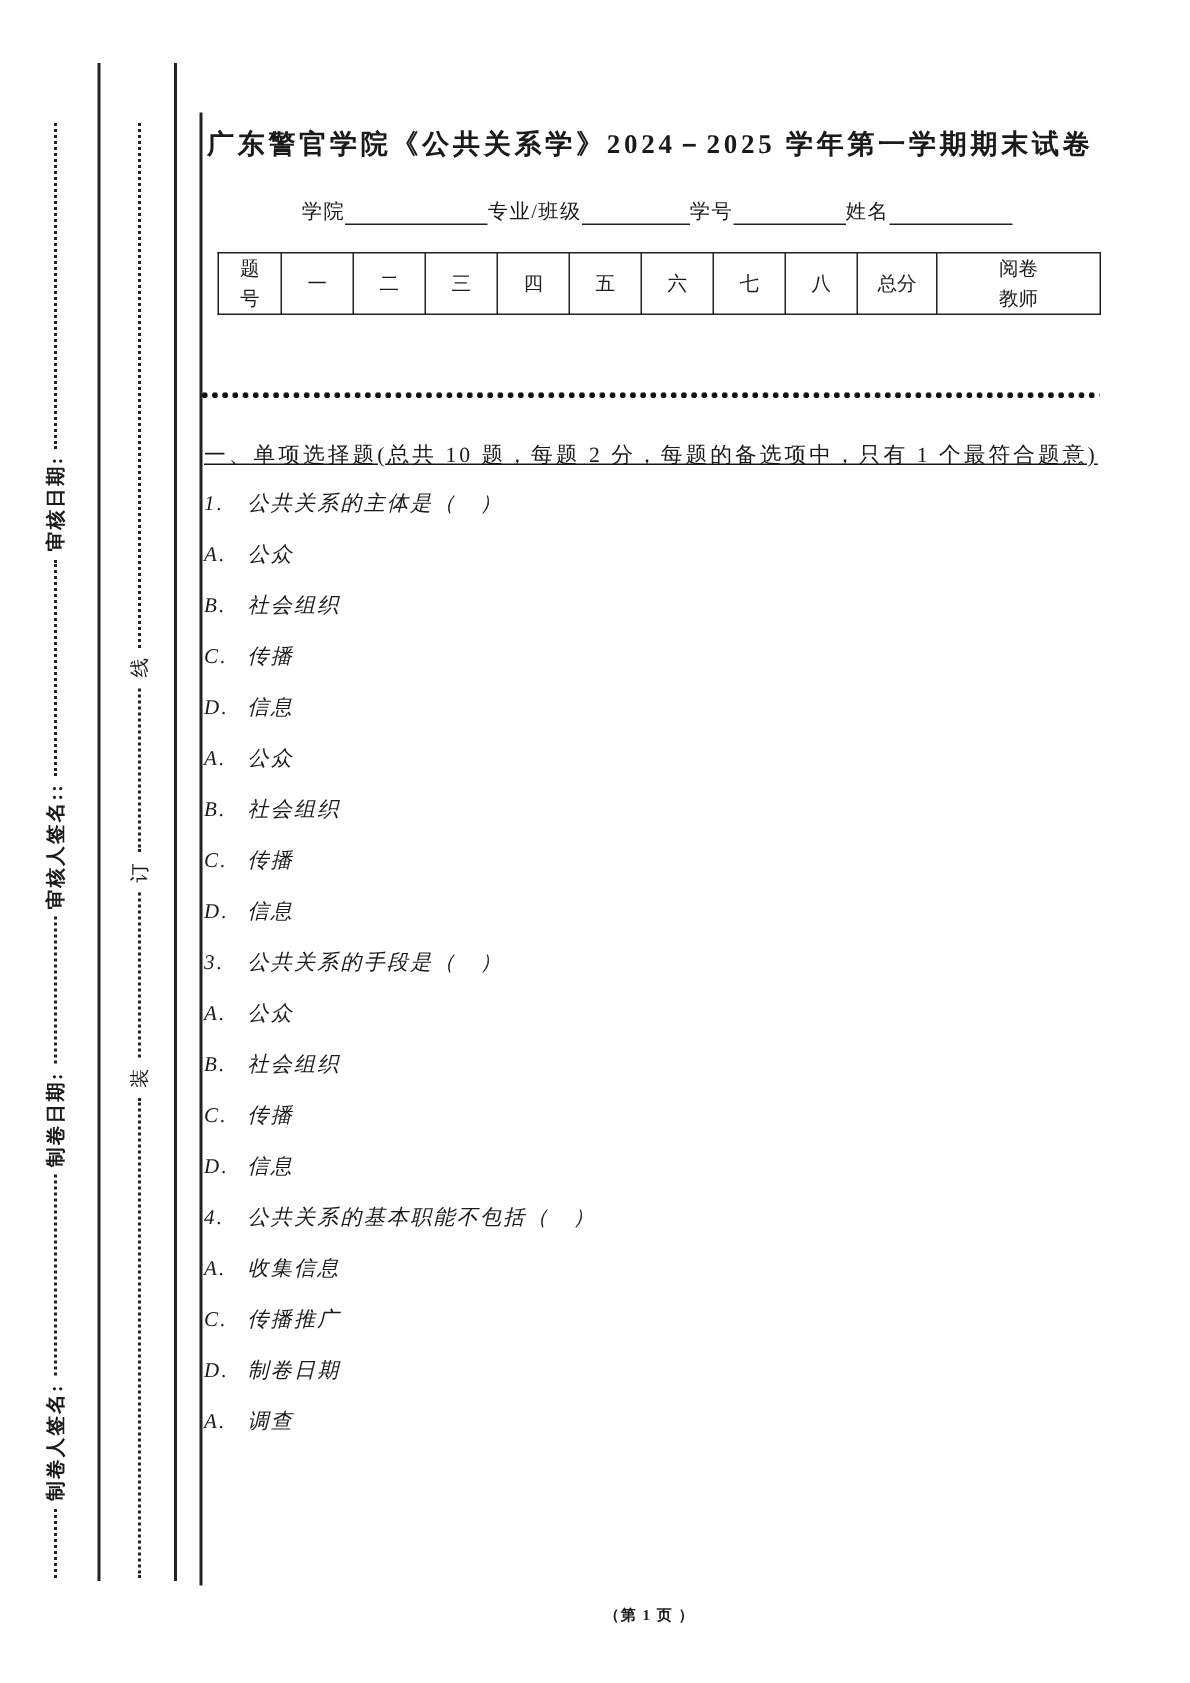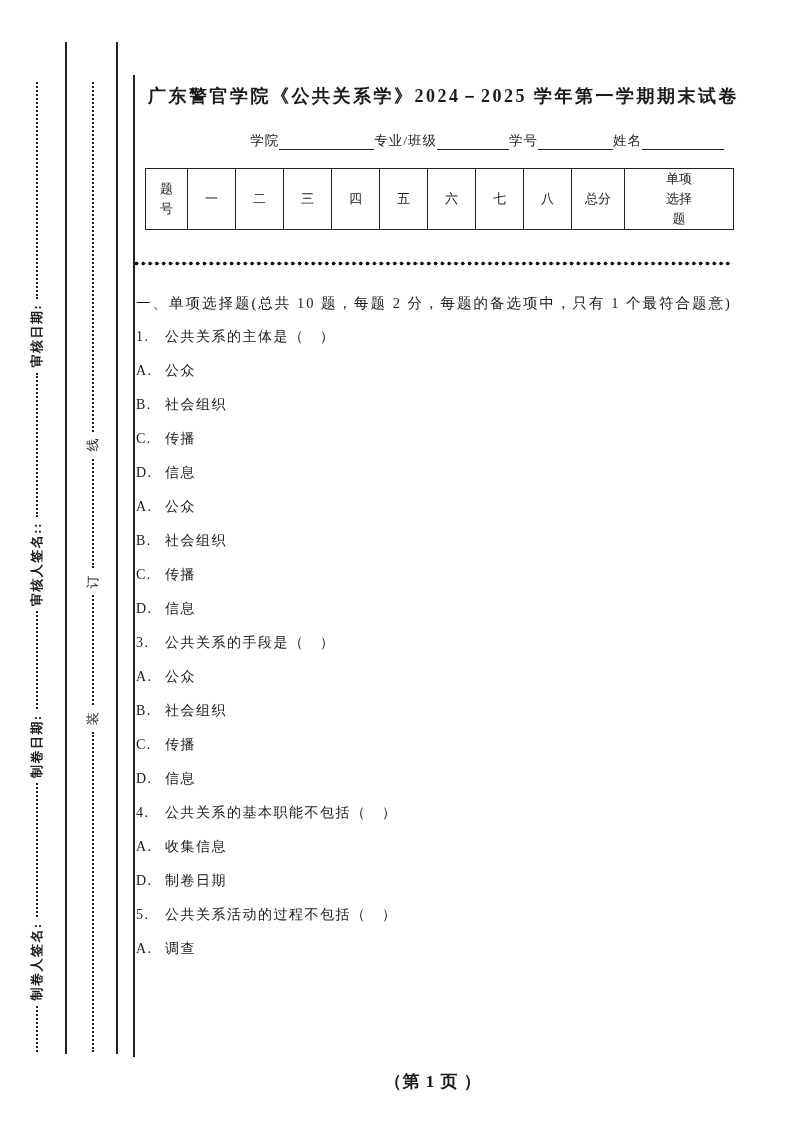--- a/index.html
+++ b/index.html
@@ -65,29 +65,28 @@
   
   .title {
     position: absolute;
     left: 138px;
     top: 84px;
     width: 620px;
     font-size: 18px;
     font-weight: bold;
     letter-spacing: 2.5px;
     white-space: nowrap;
-    margin-left: 10px;
   }
   .info-line {
     position: absolute;
     left: 152px;
     top: 132px;
     width: 572px;
     display: flex;
-    justify-content: flex-end;
+    justify-content: center;
     font-size: 13.5px;
     letter-spacing: 1px;
   }
   .info-field { display: flex; align-items: flex-end; }
   .blank {
     display: inline-block;
     height: 16px;
     border-bottom: 1.5px solid #222;
   }
   .b1 { width: 95px; }
@@ -127,40 +126,42 @@
   }
 
   .section-heading {
     position: absolute;
     left: 136px;
     top: 294px;
     width: 620px;
     font-size: 14.5px;
     letter-spacing: 2px;
     white-space: nowrap;
+    text-decoration: underline;
   }
 
   .questions {
     position: absolute;
     left: 136px;
     top: 320px;
     width: 620px;
     font-size: 14px;
     letter-spacing: 1.5px;
+    font-style: italic;
   }
   .line { height: 34px; line-height: 34px; white-space: nowrap; }
   .qnum { display: inline-block; min-width: 29px; }
 
   .footer {
     position: absolute;
     left: 133px;
     top: 1070px;
     width: 600px;
     text-align: center;
-    font-size: 17px;
+    font-size: 10px;
     font-weight: bold;
     letter-spacing: 1px;
   }
 </style>
 </head>
 <body>
 
 <div class="page">
 
   <div class="vstrip strip-labels">
@@ -225,21 +226,21 @@
         </td>
       <td><span>一</span></td>
           <td><span>二</span></td>
           <td><span>三</span></td>
           <td><span>四</span></td>
           <td><span>五</span></td>
           <td><span>六</span></td>
           <td><span>七</span></td>
           <td><span>八</span></td>
           <td><span>总分</span></td>
-          <td><span class="wrap2">单项选择题</span></td>
+          <td><span class="wrap2">阅卷教师</span></td>
         </tr>
     </tbody>
   </table>
 
   <div class="separator"></div>
 
   <div class="section-heading">一、单项选择题(总共 10 题，每题 2 分，每题的备选项中，只有 1 个最符合题意)</div>
 
   <div class="questions" id="questions">
       <div class="line"><span class="qnum">1.</span><span class="qtext">公共关系的主体是（　）</span></div>
@@ -251,20 +252,20 @@
       <div class="line"><span class="qnum">B.</span><span class="qtext">社会组织</span></div>
       <div class="line"><span class="qnum">C.</span><span class="qtext">传播</span></div>
       <div class="line"><span class="qnum">D.</span><span class="qtext">信息</span></div>
       <div class="line"><span class="qnum">3.</span><span class="qtext">公共关系的手段是（　）</span></div>
       <div class="line"><span class="qnum">A.</span><span class="qtext">公众</span></div>
       <div class="line"><span class="qnum">B.</span><span class="qtext">社会组织</span></div>
       <div class="line"><span class="qnum">C.</span><span class="qtext">传播</span></div>
       <div class="line"><span class="qnum">D.</span><span class="qtext">信息</span></div>
       <div class="line"><span class="qnum">4.</span><span class="qtext">公共关系的基本职能不包括（　）</span></div>
       <div class="line"><span class="qnum">A.</span><span class="qtext">收集信息</span></div>
+      <div class="line"><span class="qnum">C.</span><span class="qtext">传播推广</span></div>
       <div class="line"><span class="qnum">D.</span><span class="qtext">制卷日期</span></div>
-      <div class="line"><span class="qnum">5.</span><span class="qtext">公共关系活动的过程不包括（　）</span></div>
       <div class="line"><span class="qnum">A.</span><span class="qtext">调查</span></div>
     </div>
 
   <div class="footer">（第 1 页 ）</div>
 
 </div>
 
 </body></html>

